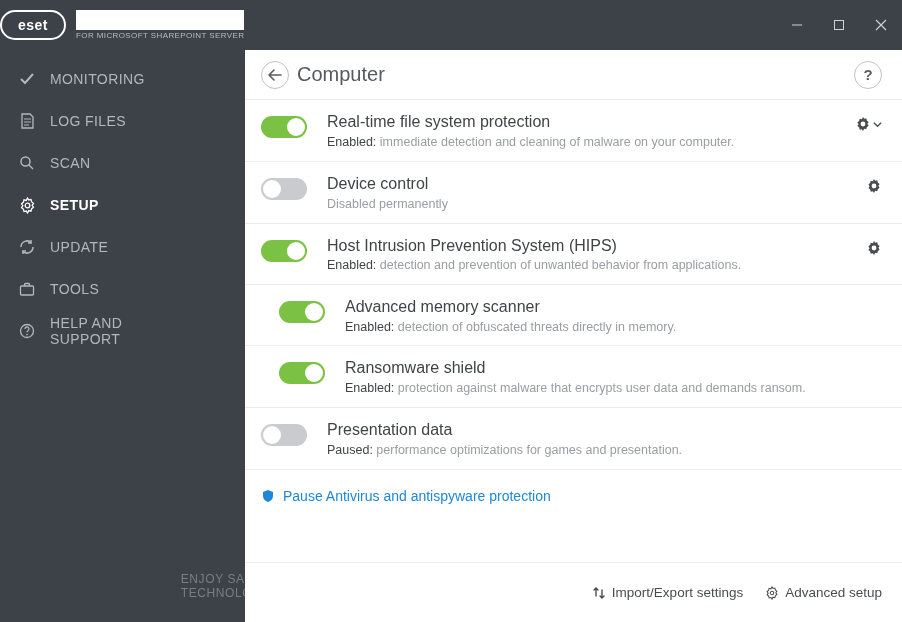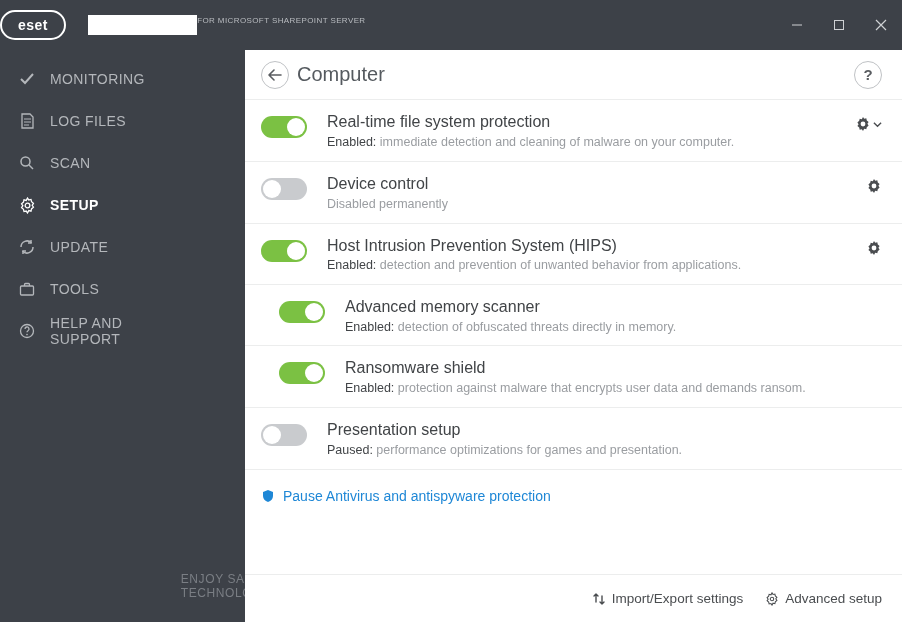--- a/index.html
+++ b/index.html
@@ -1,20 +1,20 @@
 <!DOCTYPE html>
 <html><head>
 <meta charset="utf-8">
 <style>
 * { margin: 0; padding: 0; box-sizing: border-box; font-family: "Segoe UI", Arial, sans-serif; }
 body { width: 902px; height: 622px; overflow: hidden; background: #fff; }
 
 .titlebar { height: 50px; background: #3d4148; display: flex; align-items: center; padding: 0 0 0 0; color: #fff; }
 .logo-badge { width: 66px; height: 30px; border: 2px solid #fff; border-radius: 15px; display: flex; align-items: center; justify-content: center; font-weight: 700; font-size: 14px; letter-spacing: 0.5px; margin-right: 10px;}
-.logo-text { display: flex; line-height: 1; margin-left: 12px; }
+.logo-text { display: flex; flex-direction: column; line-height: 1; }
 .logo-text .main { font-size: 20px; font-weight: 300; letter-spacing: 1px; }
 .logo-text .sub { font-size: 8px; letter-spacing: 0.4px; color: #b9bcc0; margin-top: 2px;}
 .win-controls { margin-left: auto; display: flex; height: 100%; }
 .win-btn { width: 42px; display:flex; align-items:center; justify-content:center; color:#cfd1d4; cursor:pointer; }
 
 .shell { display: flex; height: calc(622px - 50px); }
 
 .sidebar { width: 245px; background: #3d4148; color: #cfd1d4; display:flex; flex-direction:row; }
 .nav { list-style:none; padding-top: 8px; }
 .nav-item { display:flex; align-items:center; height: 42px; padding: 0 18px; gap: 14px; font-size: 14px; letter-spacing: 0.4px; cursor:pointer; color:#b4b7bb; }
@@ -42,21 +42,21 @@
 .rt { flex:1; }
 .rt .t { font-size:16px; color:#414447; line-height:1.3; }
 .rt .d { font-size:12.5px; color:#9a9da1; margin-top:2px; }
 .rt .d .st { color:#414447; }
 .gear { color:#4a4d50; cursor:pointer; padding:4px 0 0 12px; display:flex; align-items:center; gap:2px;}
 .gear svg { display:block; }
 
 .pause-link { display:flex; align-items:center; gap:8px; padding: 18px 20px 0 16px; color:#1e87d6; font-size:14px; cursor:pointer; }
 .pause-link .sh { width:14px; height:14px; }
 
-.footer { margin-top:auto; height:48px; display:flex; align-items:center; justify-content:flex-end; padding: 0 20px; gap: 22px; border-top:1px solid #eceded; font-size:13.5px; color:#4a4d50; }
+.footer { margin-top:auto; height:60px; display:flex; align-items:center; justify-content:flex-end; padding: 0 20px; gap: 22px; border-top:1px solid #eceded; font-size:13.5px; color:#4a4d50; }
 .f-link { display:flex; align-items:center; gap:6px; cursor:pointer; }
 
 svg { fill: currentColor; }
 </style>
 </head>
 <body>
 
 <div class="titlebar">
   <div class="logo-badge">eset</div>
   <div class="logo-text">
@@ -237,21 +237,21 @@
           <div class="rt">
             <div class="t">Ransomware shield</div>
             <div class="d"><span class="st">Enabled:</span> <span>protection against malware that encrypts user data and demands ransom.</span></div>
           </div>
         </div>
         <div class="row sep">
           <div class="toggle off">
             <div class="knob"></div>
           </div>
           <div class="rt">
-            <div class="t">Presentation setup</div>
+            <div class="t">Presentation data</div>
             <div class="d"><span class="st">Paused:</span> <span>performance optimizations for games and presentation.</span></div>
           </div>
         </div>
       </div>
 
     <div class="pause-link">
       <span class="sh"><svg width="14" height="14" viewBox="0 0 14 14">
             <path d="M7 1l5 2v4c0 3-2 5-5 6-3-1-5-3-5-6V3z" fill="#1e87d6"></path>
           </svg></span>
       <span>Pause Antivirus and antispyware protection</span>

